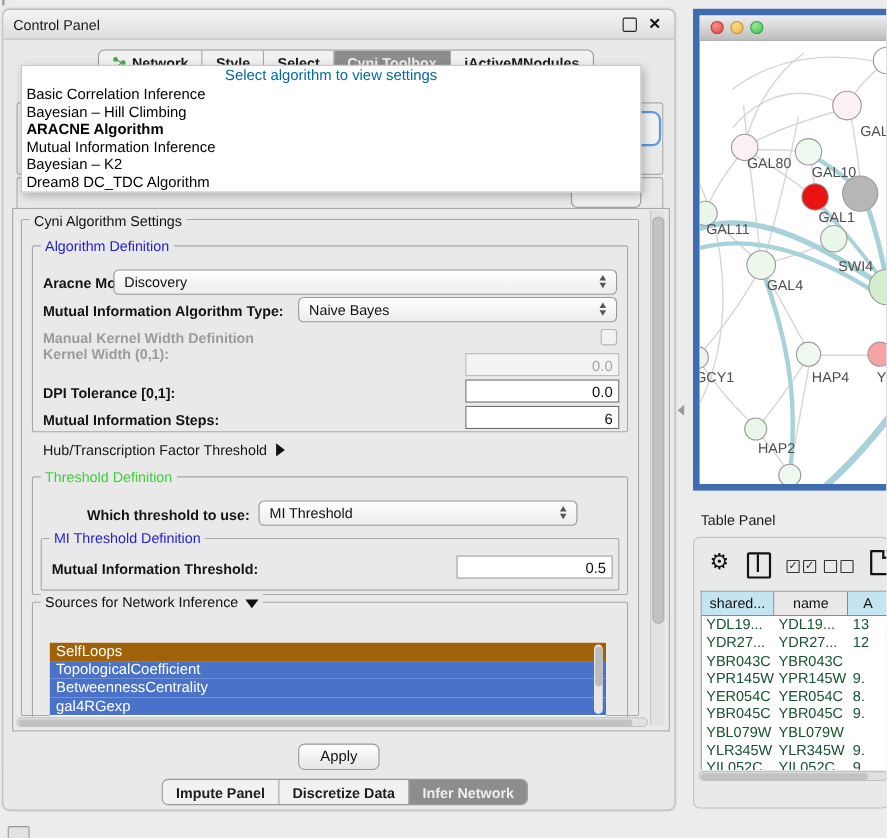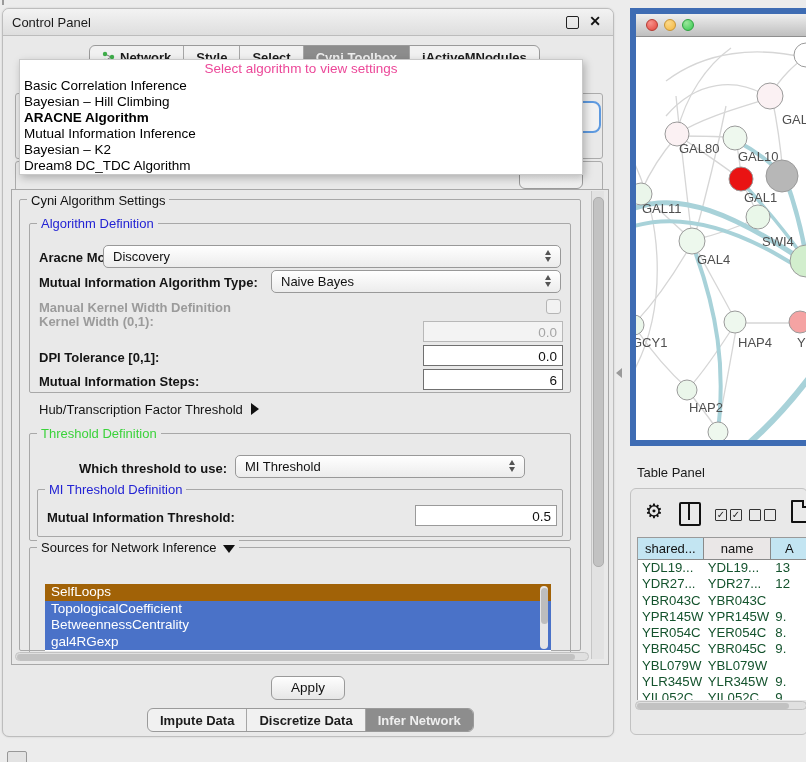--- a/index.html
+++ b/index.html
@@ -26,21 +26,21 @@
 
   
   .frag-boxA{position:absolute;left:12px;top:84px;width:586px;height:64px;border:1px solid #ababab;border-radius:3px;}
   .frag-blue{position:absolute;left:552px;top:92px;width:42px;height:28px;border:2.5px solid #5e9ae0;border-radius:8px;background:#f2f2f2;}
   .frag-boxB{position:absolute;left:12px;top:152px;width:586px;height:30px;border:1px solid #ababab;border-radius:3px;}
   .frag-combo{position:absolute;left:516px;top:156px;width:62px;height:22px;border:1px solid #9a9a9a;border-radius:6px;background:linear-gradient(#fff,#ededed);}
 
   
   .popup{position:absolute;left:16px;top:50px;width:562px;height:114px;background:#fff;
       border:1px solid #c9c9c9;box-shadow:2px 3px 8px rgba(0,0,0,.25);z-index:30;}
-  .popup-prompt{height:17px;text-align:center;color:#ec4899;font-size:13.5px;padding-top:1px;}
+  .popup-prompt{height:17px;text-align:center;color:#0369a1;font-size:13.5px;padding-top:1px;}
   .popup-item{height:16px;line-height:16px;padding-left:4px;font-size:13.5px;color:#000;}
   .popup-item.hl{font-weight:bold;}
 
   
   .settings{position:absolute;left:8px;top:180px;width:596px;height:474px;border:1px solid #a8a8a8;background:#e9e9e9;}
   .vscroll-track{position:absolute;left:588px;top:182px;width:12px;height:468px;background:#e2e2e2;border-left:1px solid #c6c6c6;}
   .vscroll-thumb{position:absolute;left:589.5px;top:188px;width:9px;height:368px;background:#c2c2c2;border:1px solid #adadad;border-radius:5px;}
 
   .groupbox{position:absolute;border:1px solid #a8a8a8;border-radius:2px;}
   .legend{position:absolute;background:#e9e9e9;padding:0 4px;font-size:13px;z-index:2;white-space:nowrap;}
@@ -230,21 +230,21 @@
     <div class="attr-vscroll"></div>
     <div class="attr-thumb"></div>
 
     <div class="hscroll">
       <div class="hscroll-thumb"></div>
     </div>
 
     <div class="apply-btn">Apply</div>
 
     <div class="segstrip botstrip" id="botTabs">
-        <span class="seg">Impute Data</span>
+        <span class="seg">Impute Panel</span>
         <span class="seg">Discretize Data</span>
         <span class="seg sel">Infer Network</span>
       </div>
   </div>
 
   <div class="netframe">
     <div class="netinner">
       <div class="net-titlebar">
         <span class="tl red"></span>
         <span class="tl yellow"></span>

